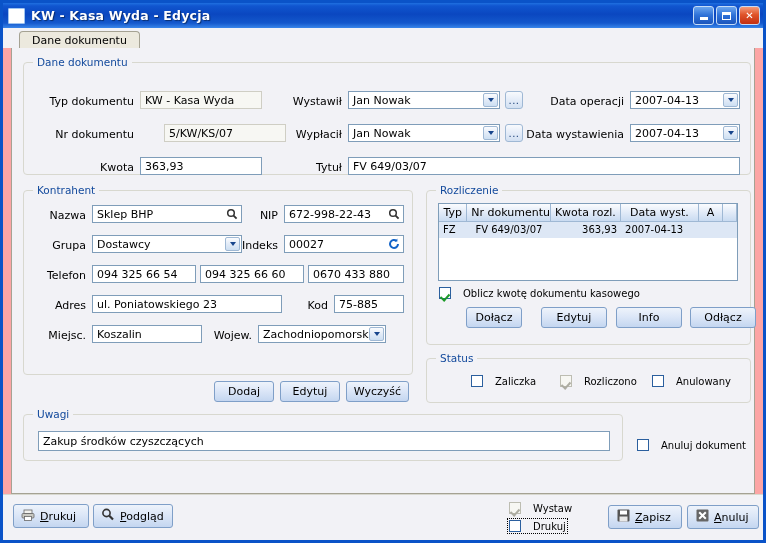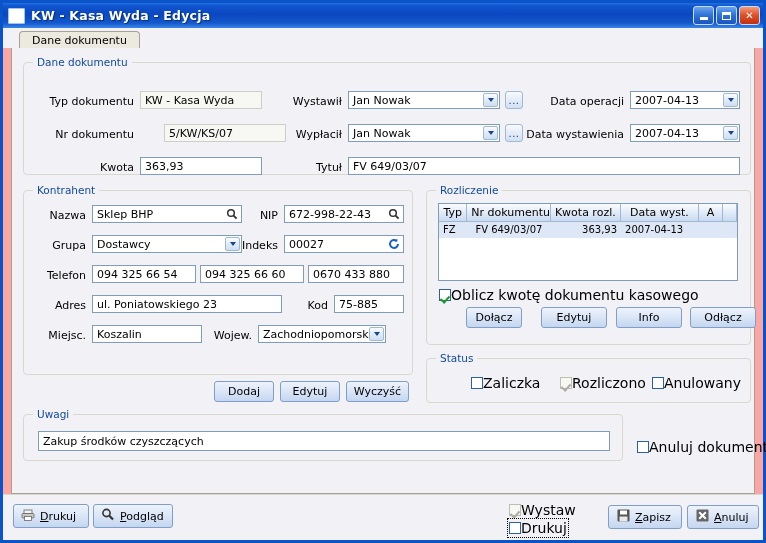--- a/index.html
+++ b/index.html
@@ -113,21 +113,21 @@
     position:absolute;box-sizing:border-box;height:21px;
     background:linear-gradient(180deg,#eef3fb,#dbe6f7 48%,#c4d6f0);
     border:1px solid #7f9fc8;border-radius:3px;
     font-size:11px;color:#000;
     display:flex;align-items:center;justify-content:center;gap:5px;
     white-space:nowrap;
   }
   .btn.big{height:24px;}
   u{text-decoration:underline;}
   
-  .cb{position:absolute;display:flex;align-items:center;gap:0;font-size:14px;white-space:nowrap;}
+  .cb{position:absolute;display:flex;align-items:center;gap:12px;font-size:10px;white-space:nowrap;}
   .cb .bx{
     width:12px;height:12px;box-sizing:border-box;flex:none;
     border:1px solid #2b5f9e;background:#fff;position:relative;
   }
   .cb.dis .bx{border-color:#bdbdb2;background:#f7f7f3;}
   .cb .bx.on::after{
     content:"";position:absolute;left:2px;top:4px;
     width:4px;height:7px;border:solid #1c9a28;
     border-width:0 2px 2px 0;transform:rotate(42deg);
   }

